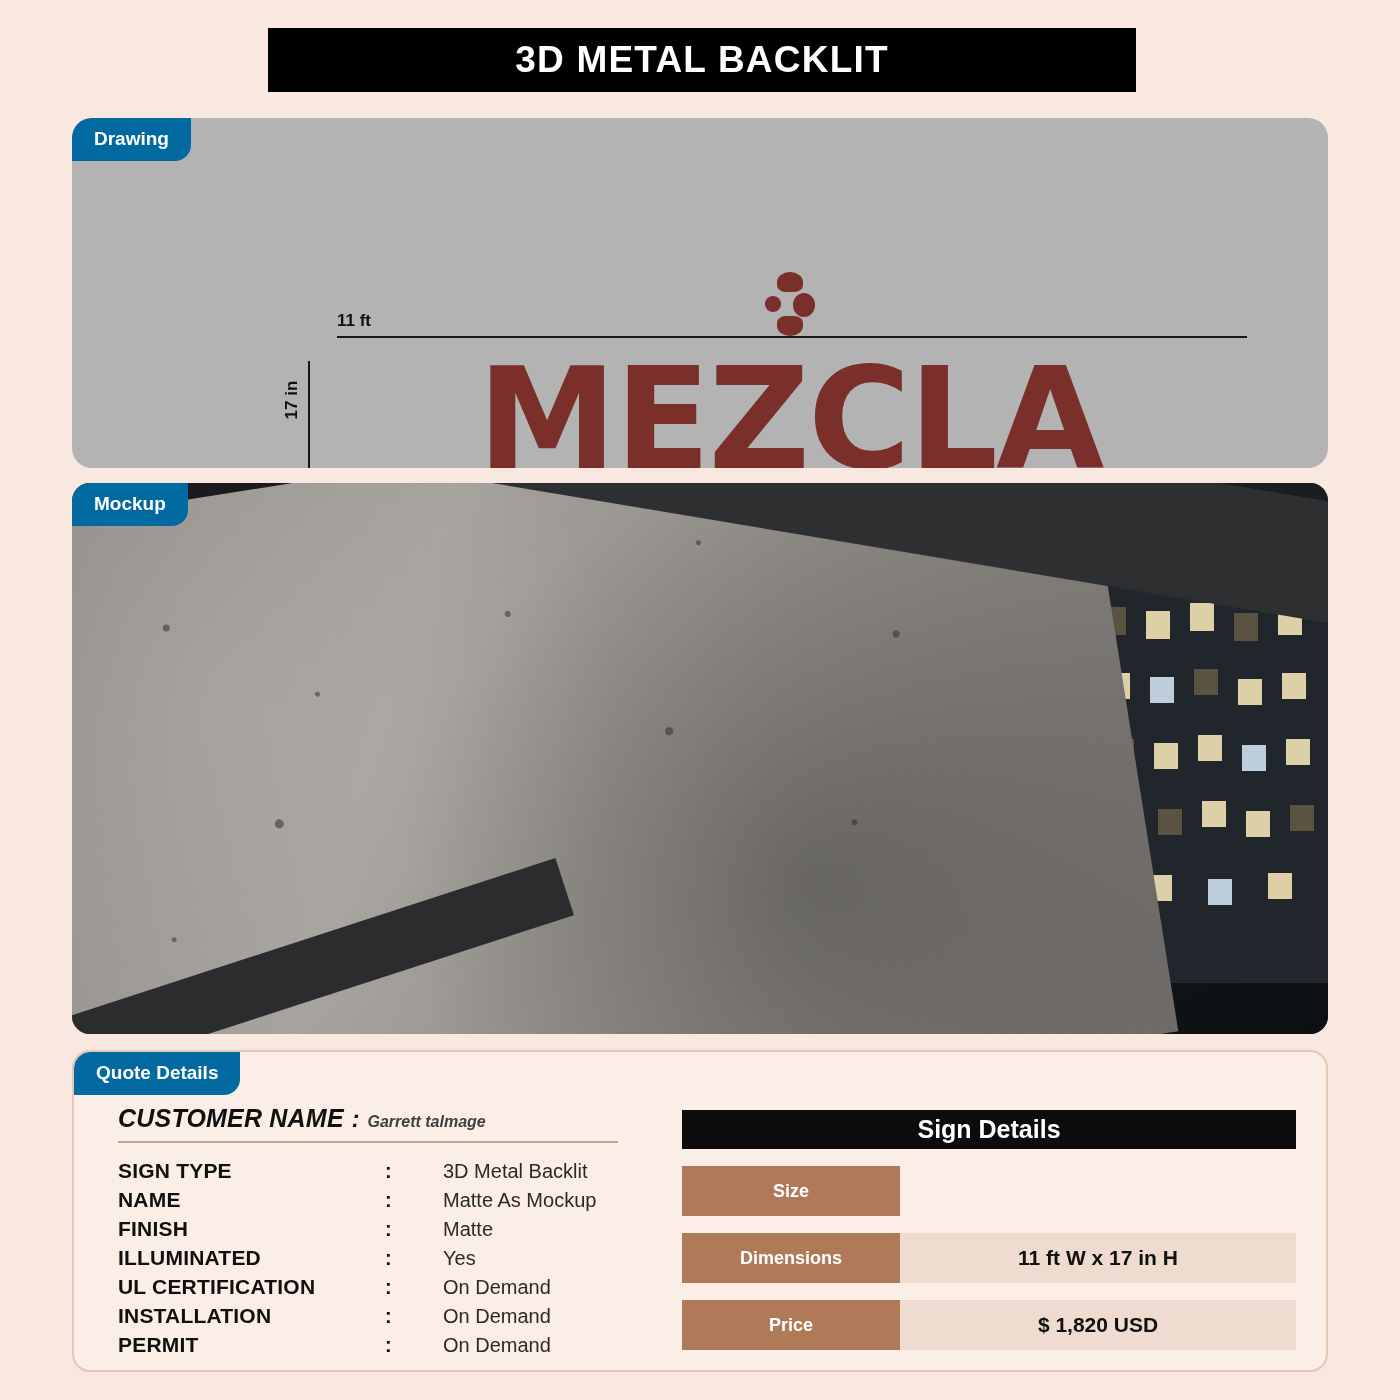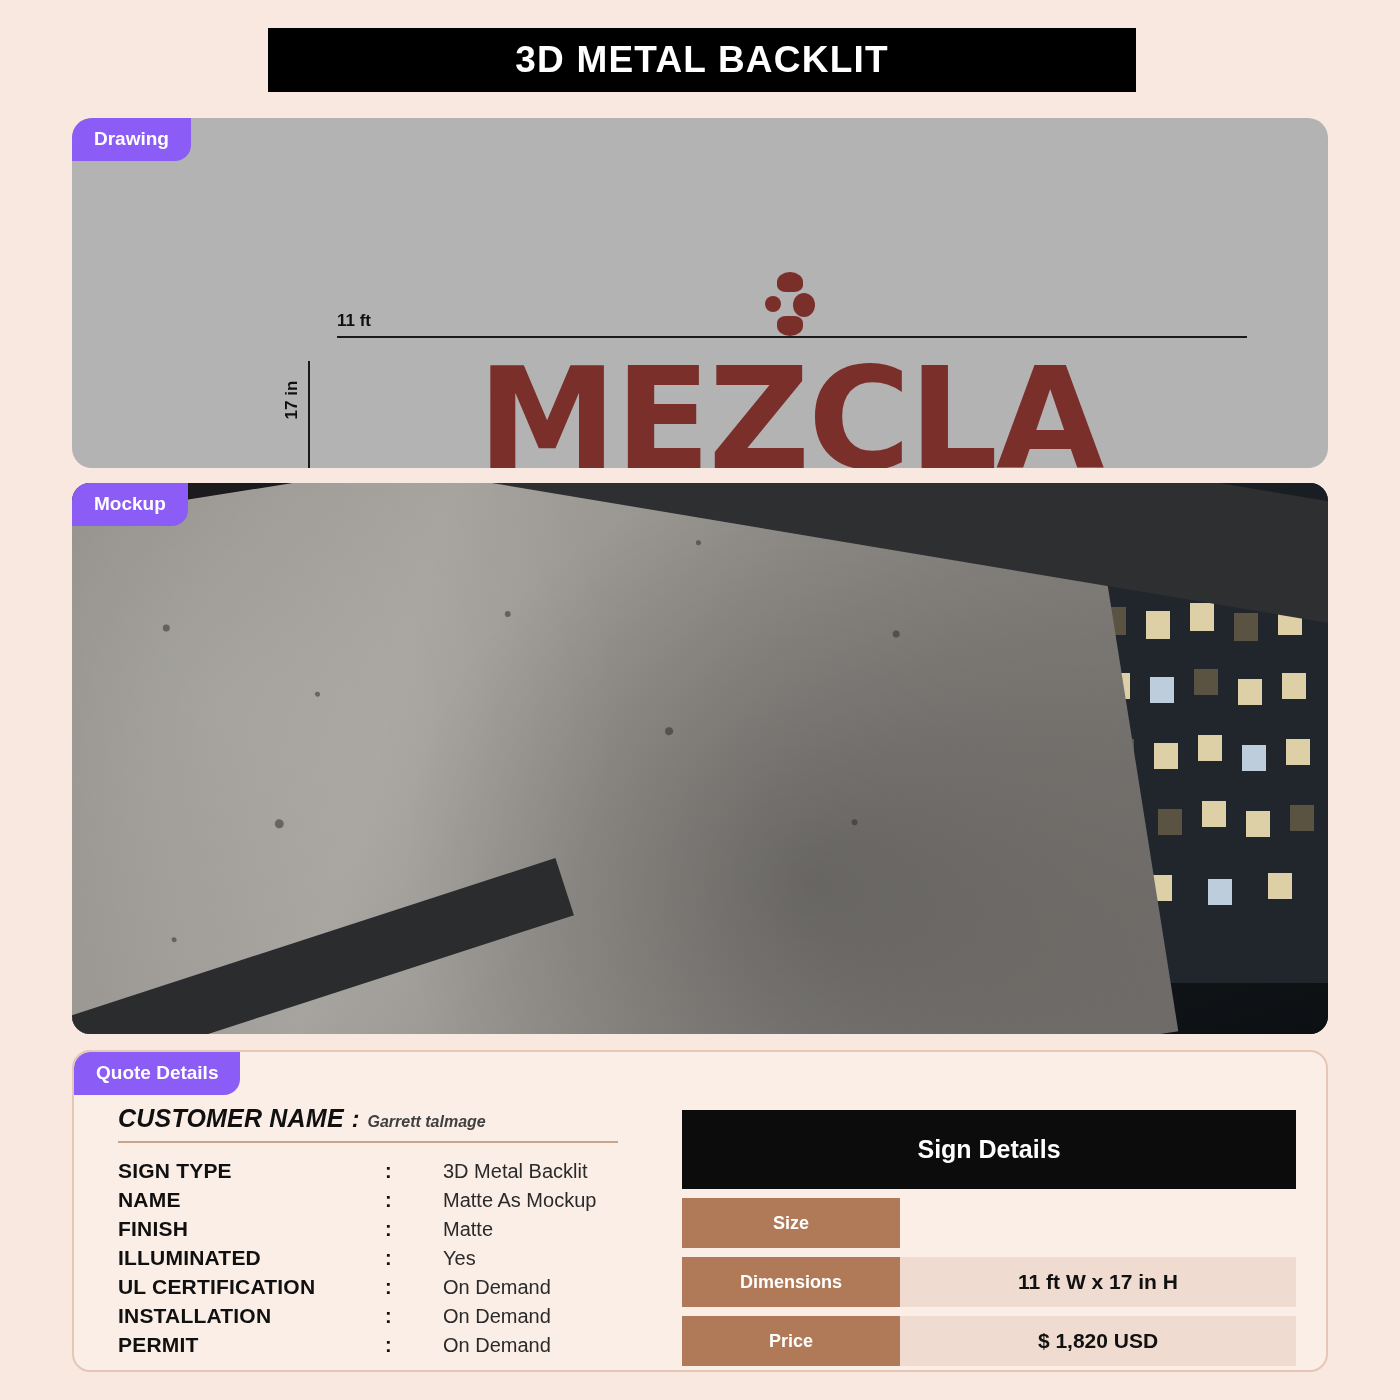--- a/index.html
+++ b/index.html
@@ -41,21 +41,21 @@
   
   .panel {
     position: absolute;
     border-radius: 18px;
     overflow: hidden;
   }
   .panel-tag {
     position: absolute;
     left: 0;
     top: 0;
-    background: #8b5cf6;
+    background: #0369a1;
     color: #ffffff;
     font-size: 19px;
     font-weight: bold;
     padding: 10px 22px 11px 22px;
     border-top-left-radius: 16px;
     border-bottom-right-radius: 16px;
     z-index: 5;
   }
 
   
@@ -275,25 +275,25 @@
     right: 30px;
     top: 58px;
     width: 614px;
   }
   .sd-head {
     background: #0c0c0c;
     color: #ffffff;
     text-align: center;
     font-size: 25px;
     font-weight: bold;
-    padding: 25px 0;
+    padding: 5px 0;
   }
   .sd-row {
     display: flex;
-    margin-top: 9px;
+    margin-top: 17px;
     height: 50px;
   }
   .sd-key {
     width: 218px;
     background: #b07a58;
     color: #ffffff;
     font-size: 18px;
     font-weight: bold;
     display: flex;
     align-items: center;

